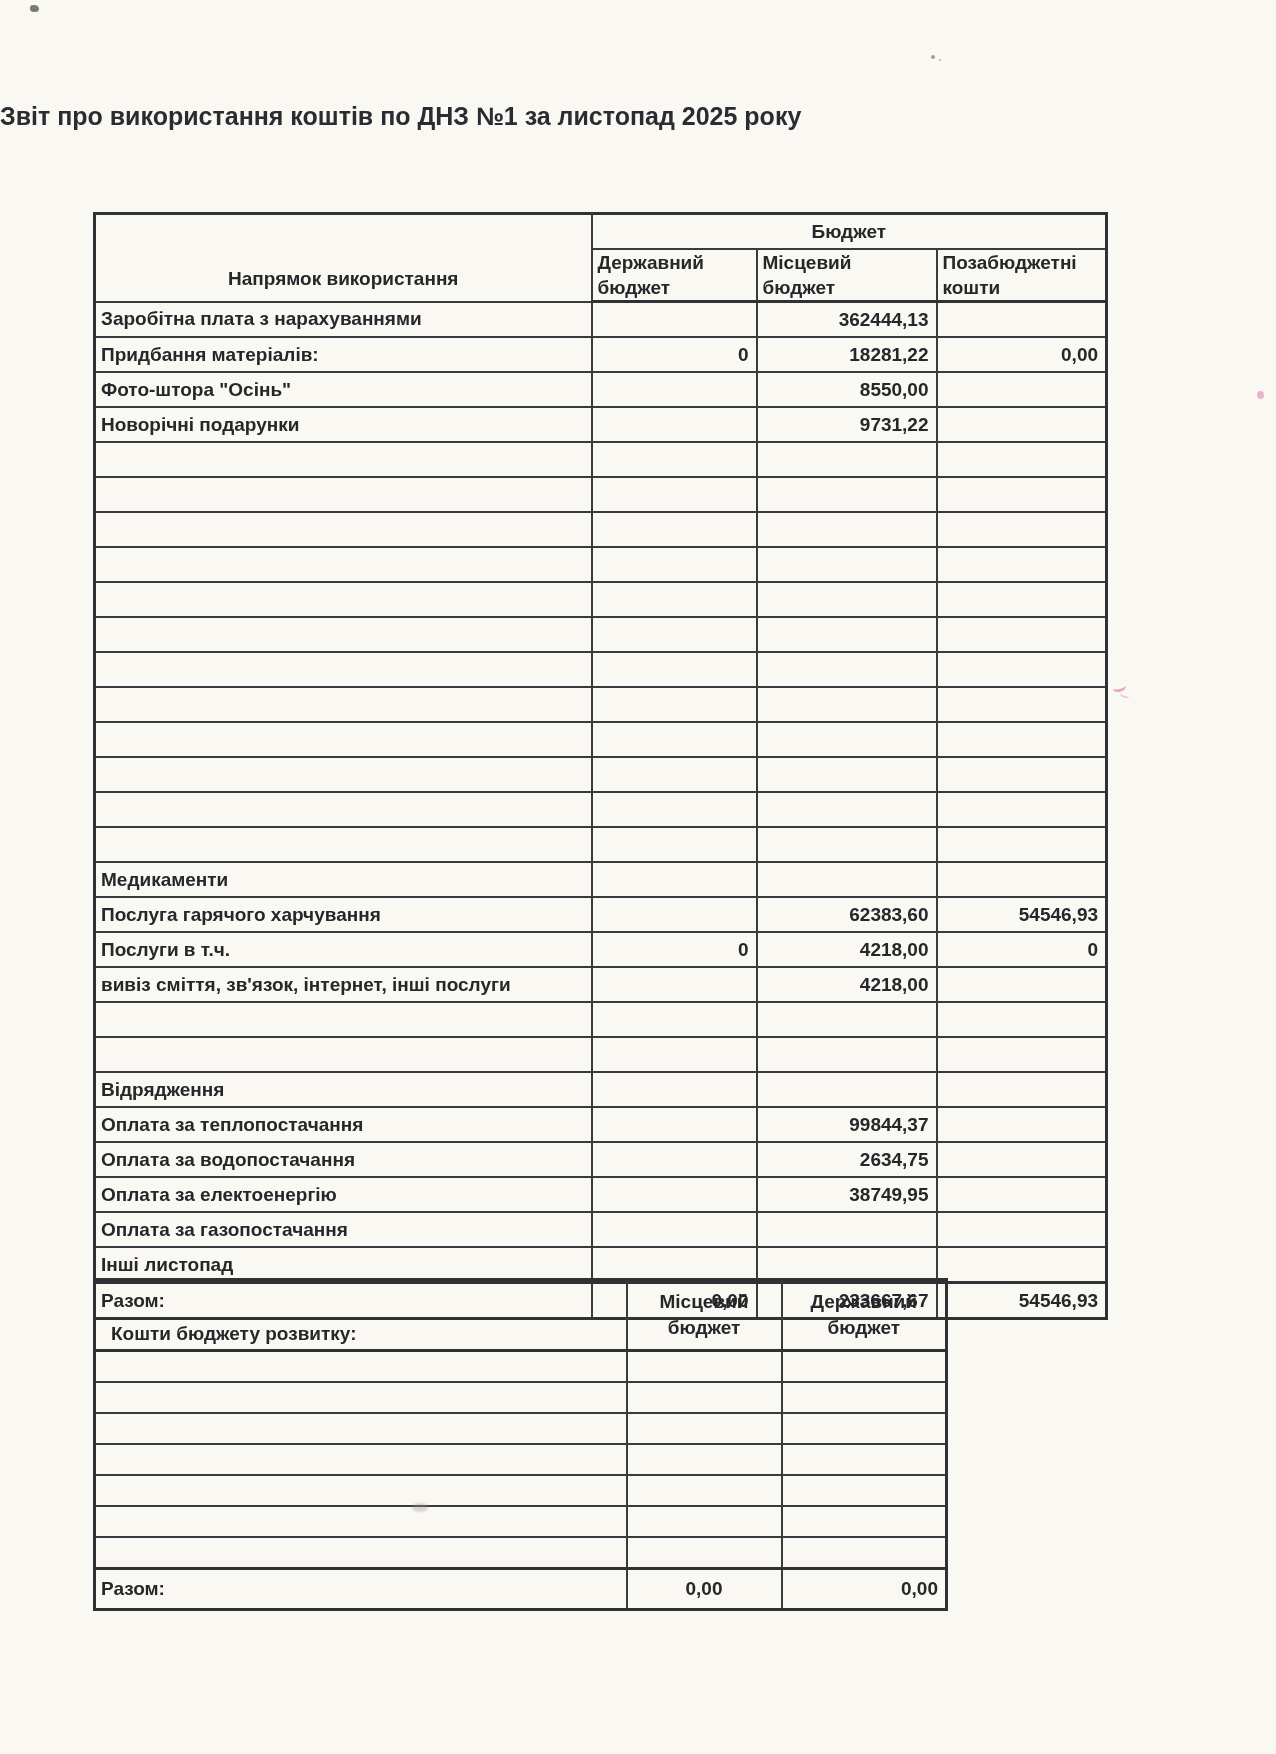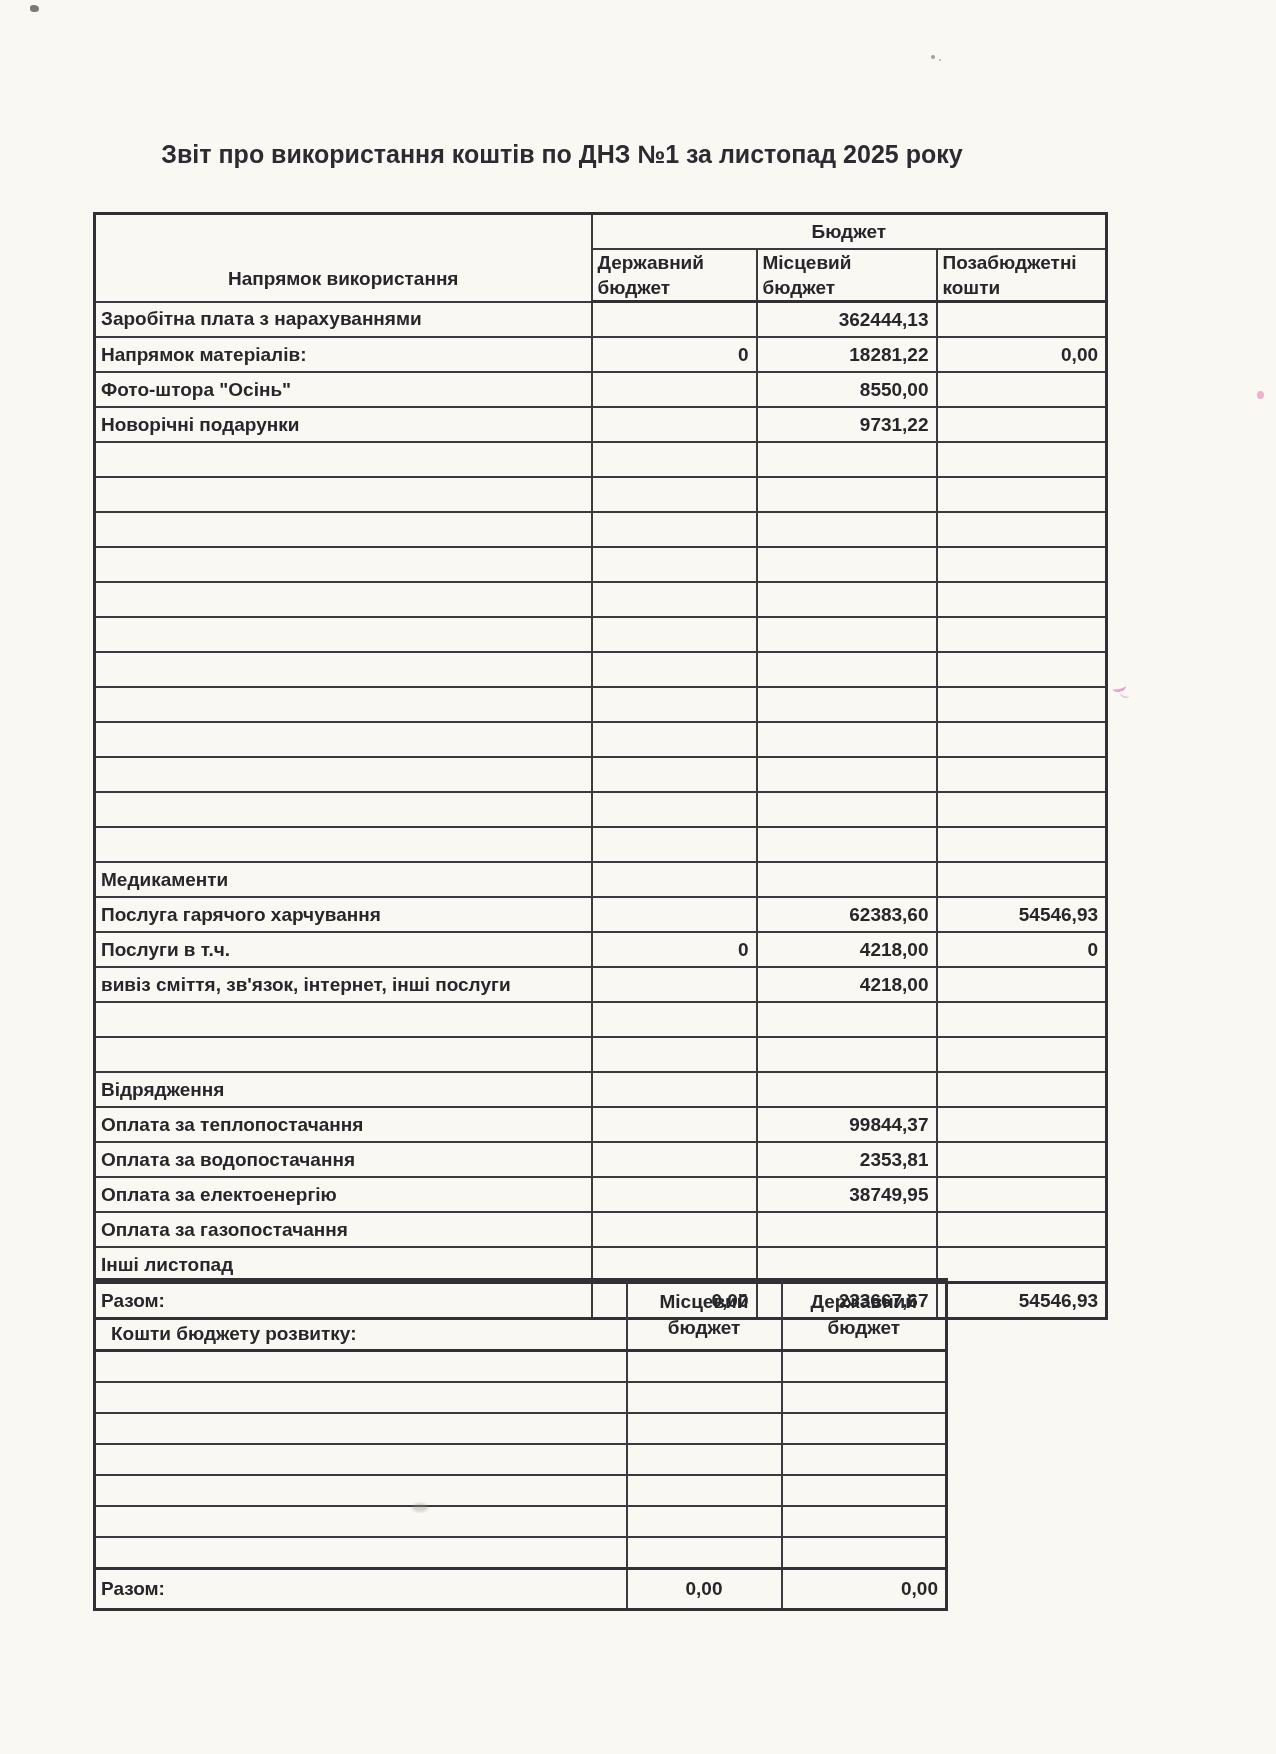--- a/index.html
+++ b/index.html
@@ -9,24 +9,22 @@
     margin:0 auto;
     background:#f9f8f2;
     font-family:"Liberation Sans", sans-serif;
     font-weight:700;
     color:#26262b;
     overflow:hidden;
   }
   .title{
     position:absolute;
     left:0;top:102px;width:1124px;
-    text-align:center;
     font-size:25px;
     color:#2b2b31;
-    margin-top:38px;
   }
   table{
     border-collapse:collapse;
     table-layout:fixed;
     position:absolute;
   }
   table.main{left:93px;top:212px;width:1012px;border:3px solid #303035;}
   table.dev{left:93px;top:1278px;width:852px;border:3px solid #303035;}
   td{
     border:2px solid #3a3a40;
@@ -106,21 +104,21 @@
 кошти</td>
       </tr>
 
       <tr class="data-row">
           <td class="cell-label">Заробітна плата з нарахуваннями</td>
           <td class="cell-num"></td>
           <td class="cell-num">362444,13</td>
           <td class="cell-num"></td>
         </tr>
         <tr class="data-row">
-          <td class="cell-label">Напрямок матеріалів:</td>
+          <td class="cell-label">Придбання матеріалів:</td>
           <td class="cell-num">0</td>
           <td class="cell-num">18281,22</td>
           <td class="cell-num">0,00</td>
         </tr>
         <tr class="data-row">
           <td class="cell-label">Фото-штора "Осінь"</td>
           <td class="cell-num"></td>
           <td class="cell-num">8550,00</td>
           <td class="cell-num"></td>
         </tr>
@@ -246,21 +244,21 @@
         </tr>
         <tr class="data-row">
           <td class="cell-label">Оплата за теплопостачання</td>
           <td class="cell-num"></td>
           <td class="cell-num">99844,37</td>
           <td class="cell-num"></td>
         </tr>
         <tr class="data-row">
           <td class="cell-label">Оплата за водопостачання</td>
           <td class="cell-num"></td>
-          <td class="cell-num">2353,81</td>
+          <td class="cell-num">2634,75</td>
           <td class="cell-num"></td>
         </tr>
         <tr class="data-row">
           <td class="cell-label">Оплата за електоенергію</td>
           <td class="cell-num"></td>
           <td class="cell-num">38749,95</td>
           <td class="cell-num"></td>
         </tr>
         <tr class="data-row">
           <td class="cell-label">Оплата за газопостачання</td>

